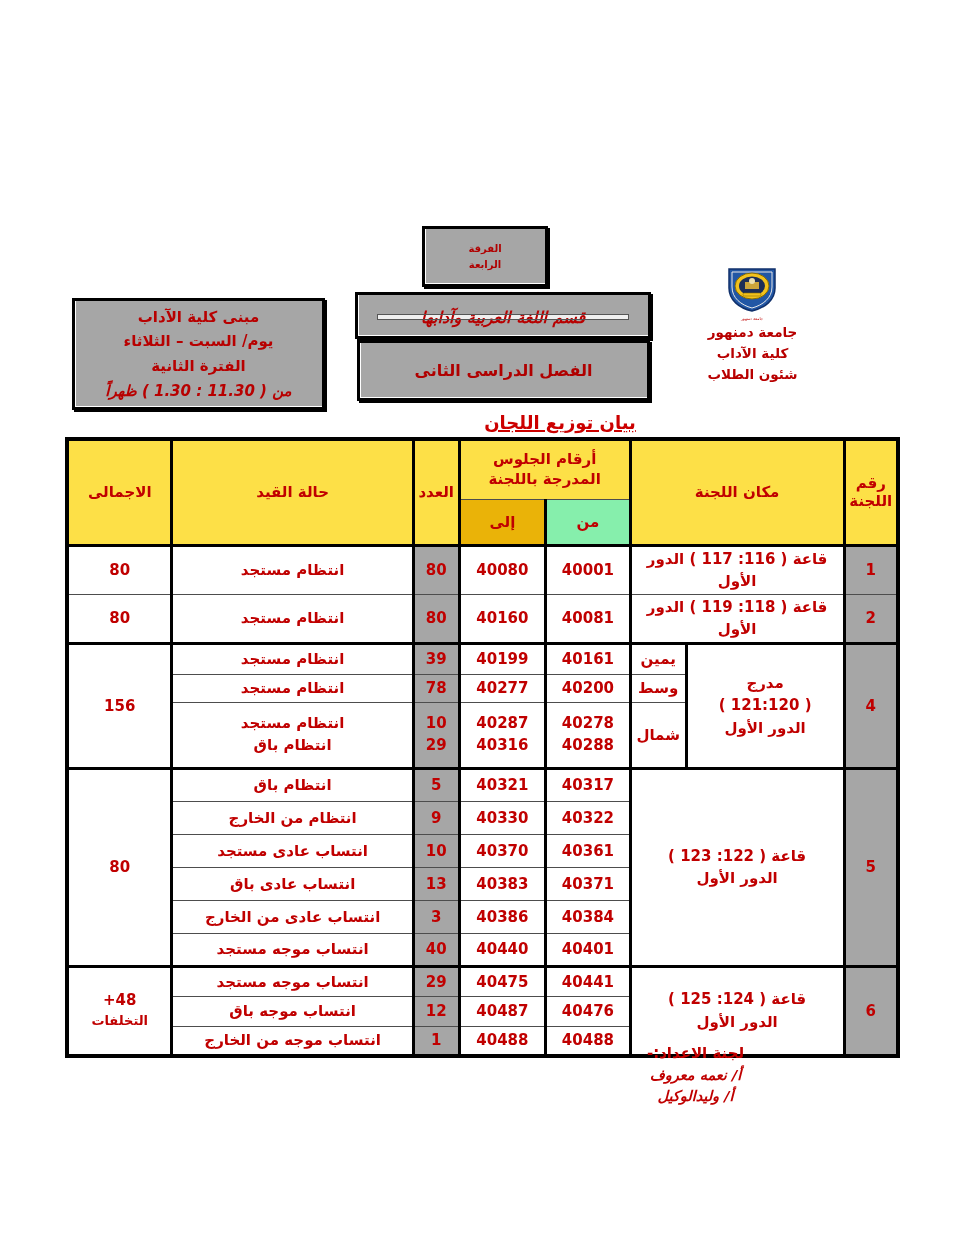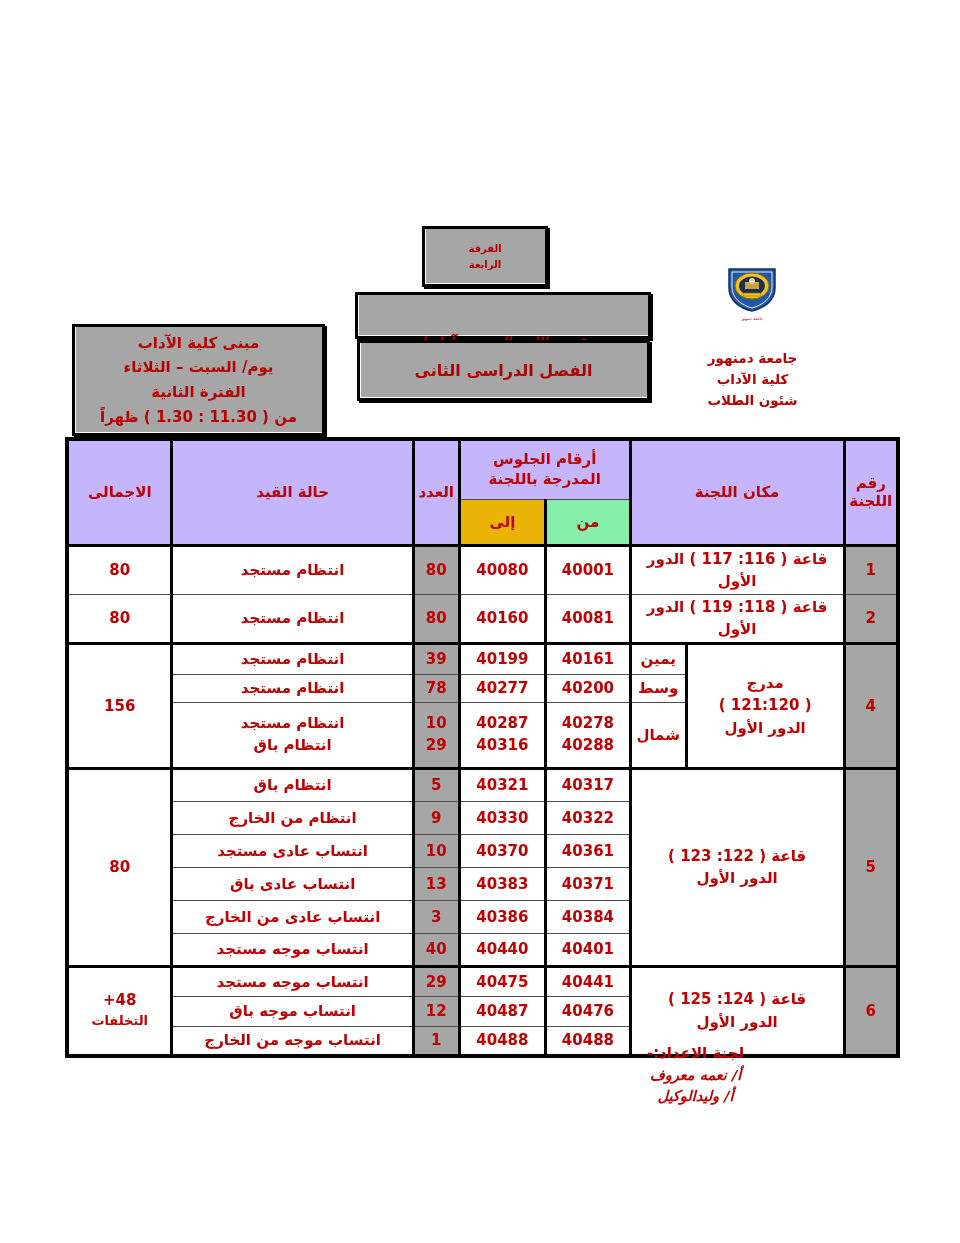--- a/index.html
+++ b/index.html
@@ -2,56 +2,56 @@
 <html dir="rtl" lang="ar"><head>
 <meta charset="utf-8">
 <style>
   * { margin: 0; padding: 0; box-sizing: border-box; }
   body { background: #ffffff; font-family: "DejaVu Sans", sans-serif; }
   .page {
     position: relative; width: 960px; height: 1243px; margin: 0 auto;
     background: #ffffff; overflow: hidden; direction: rtl;
   }
   .graybox { background: #a6a6a6; border: 3px solid #000; box-shadow: inset 1px -1px 0 #fff, 2px 2px 0 #000; }
-  .redtxt { color: #b80000; font-weight: bold; margin-top: 26px; }
+  .redtxt { color: #b80000; font-weight: bold; }
   .blktxt { color: #b00000; font-weight: bold; }
 
   
   .grade-box { position: absolute; left: 422px; top: 226px; width: 126px; height: 61px;
     display: flex; flex-direction: column; justify-content: center; align-items: center;
     font-size: 10px; line-height: 1.55; }
   .dept-box { position: absolute; left: 355px; top: 292px; width: 296px; height: 47px; padding: 20px; }
   .dept-inner { width: 100%; height: 100%; border: 2px solid #efefef; outline: 1px solid #555;
     display: flex; align-items: center; justify-content: center; font-size: 16px; font-style: italic; }
   .term-box { position: absolute; left: 357px; top: 340px; width: 293px; height: 61px;
     display: flex; justify-content: center; align-items: center;
     font-size: 16px; line-height: 1.5; }
   .sched-box { position: absolute; left: 72px; top: 298px; width: 253px; height: 112px;
     display: flex; flex-direction: column; justify-content: center; align-items: center;
     font-size: 15px; line-height: 1.65; }
-  .sched-box .time-line { }
+  .sched-box .time-line { font-style: italic; }
   .uni-block { position: absolute; left: 700px; top: 322px; width: 105px; text-align: center;
     font-size: 13.5px; line-height: 1.55; }
   .logo-wrap { position: absolute; left: 716px; top: 266px; width: 72px; text-align: center; }
   .logo-caption { font-size: 4px; color: #c00000; line-height: 1; margin-top: 1px; letter-spacing: 0; }
 
   
   .main-title { position: absolute; left: 440px; top: 412px; width: 240px; text-align: center;
     color: #cc0000; font-weight: bold; font-size: 18px; text-decoration: underline;
     text-decoration-thickness: 2px; }
 
   
   table.dist { position: absolute; left: 65px; top: 437px; width: 835px;
     border-collapse: collapse; border: 4px solid #000; direction: rtl;
     color: #c00000; font-weight: bold; }
   table.dist td, table.dist th {
     border: 1px solid #4d4d4d; text-align: center; vertical-align: middle;
     font-size: 15px; padding: 1px 2px;
   }
-  table.dist th { background: #c4b5fd; font-size: 15px; font-weight: bold; }
+  table.dist th { background: #fde047; font-size: 15px; font-weight: bold; }
   table.dist .vb { border-left: 3px solid #000; border-right: 3px solid #000; }
   table.dist .bt td, table.dist .bt th, table.dist td.bt, table.dist th.bt { border-top: 3px solid #000; }
   table.dist .gray { background: #a6a6a6; }
   table.dist .white { background: #fff; }
   td.loc { font-size: 13px; line-height: 1.5; margin-top: 33px; }
   td.numcell { font-size: 16px; }
   .stack div { line-height: 1.45; }
   .hdr-group { font-size: 14px; line-height: 1.3; }
   tr.hr1 { height: 60px; } tr.hr2 { height: 46px; }
   tr.rc12 { height: 42px; }
@@ -102,20 +102,21 @@
     </svg>
     <div class="logo-caption">جامعة دمنهور</div>
   </div>
 
   <div class="uni-block redtxt">
     <div>جامعة دمنهور</div>
     <div>كلية الآداب</div>
     <div>شئون الطلاب</div>
   </div>
 
+  <div class="main-title">بيان توزيع اللجان</div>
 
   <table class="dist">
     <colgroup>
       <col style="width:53px">
         <col style="width:155px">
         <col style="width:55px">
       <col style="width:83px">
         <col style="width:85px">
         <col style="width:45px">
       <col style="width:237px">

